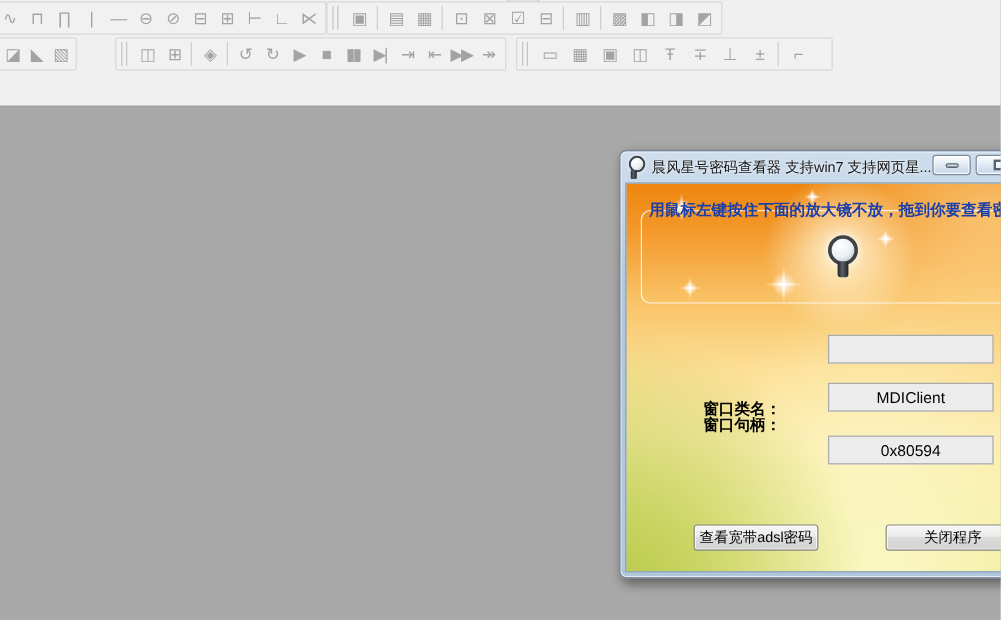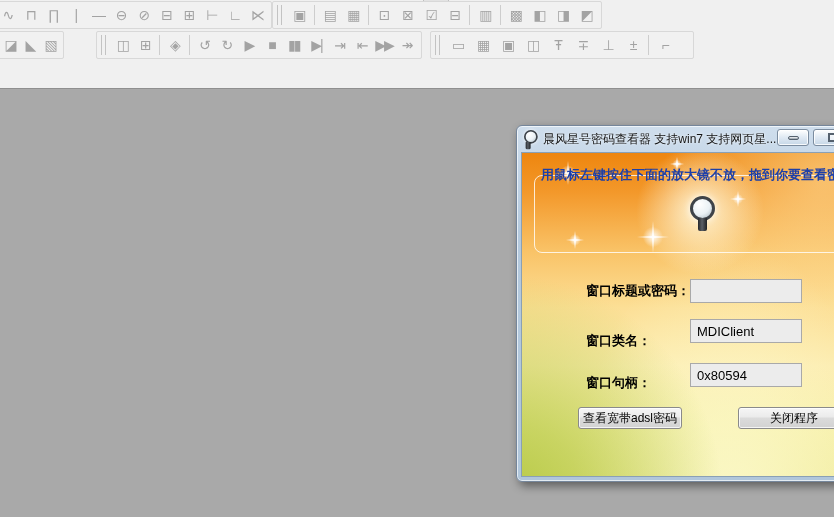--- a/index.html
+++ b/index.html
@@ -49,23 +49,23 @@
   .sparkle::after{content:"";position:absolute;top:50%;left:0;height:2px;width:100%;transform:translateY(-50%);background:linear-gradient(90deg,transparent,rgba(255,255,255,.95) 50%,transparent);}
   
   .groupbox{position:absolute;left:12px;top:22px;width:322px;height:78px;border:1px solid rgba(255,255,255,.8);border-radius:8px;box-sizing:border-box;}
   .instruction{position:absolute;left:19px;top:13px;color:#1d3fa8;font-weight:700;font-size:13px;white-space:nowrap;}
   
   .mag{position:absolute;left:167px;top:43px;width:26px;}
   .mag-lens{width:19px;height:19px;margin:0 auto;border-radius:50%;border:3px solid #3e4349;background:radial-gradient(circle at 35% 28%,#ffffff 0%,#eaf1f5 55%,#a6b4bd 100%);box-shadow:0 0 7px rgba(255,255,255,.9);}
   .mag-handle{width:9px;height:13px;margin:-3px auto 0;background:linear-gradient(90deg,#25272b,#5a5f66 45%,#1e2023);border-radius:1px 1px 2px 2px;}
   
   .f-label{position:absolute;left:64px;color:#000;font-size:13px;font-weight:700;white-space:nowrap;}
-  .f-input{position:absolute;left:168px;width:112px;height:24px;background:#ececec;border:1px solid #a9a9a9;font-size:13px;padding:2px 6px;color:#000;box-sizing:border-box;font-family:"Liberation Sans","DejaVu Sans",sans-serif;}
+  .f-input{position:absolute;left:168px;width:138px;height:24px;background:#ececec;border:1px solid #a9a9a9;font-size:13px;padding:2px 6px;color:#000;box-sizing:border-box;font-family:"Liberation Sans","DejaVu Sans",sans-serif;text-align:center;}
   
-  .push-btn{position:absolute;top:254px;height:22px;display:flex;align-items:center;justify-content:center;font-size:12px;color:#000;background:linear-gradient(#f6f6f6,#ebebeb 45%,#dbdbdb 50%,#d2d2d2);border:1px solid #8a8a8a;border-radius:3px;box-shadow:inset 0 0 0 1px rgba(255,255,255,.75);box-sizing:border-box;white-space:nowrap;}
+  .push-btn{position:absolute;top:284px;height:22px;display:flex;align-items:center;justify-content:center;font-size:12px;color:#000;background:linear-gradient(#f6f6f6,#ebebeb 45%,#dbdbdb 50%,#d2d2d2);border:1px solid #8a8a8a;border-radius:3px;box-shadow:inset 0 0 0 1px rgba(255,255,255,.75);box-sizing:border-box;white-space:nowrap;}
   .btn-adsl{left:56px;width:104px;}
   .btn-close{left:216px;width:112px;}
 </style>
 </head>
 <body>
 
 <div class="screen">
 
   <div class="toolbar-strip">
     <div class="notch"></div>
@@ -165,26 +165,25 @@
       <span class="sparkle" style="left:208px;top:38px;width:16px;height:16px;"></span>
       <span class="sparkle" style="left:148px;top:4px;width:14px;height:14px;"></span>
 
       <div class="groupbox"></div>
       <div class="instruction">用鼠标左键按住下面的放大镜不放，拖到你要查看密码的</div>
       <div class="mag">
         <div class="mag-lens"></div>
         <div class="mag-handle"></div>
       </div>
 
-      <div class="f-label" style="top:129px;">窗口标题或密码：</div>
       <input class="f-input" style="top: 126px;" value="">
 
       <div class="f-label" style="top:179px;">窗口类名：</div>
       <input class="f-input" style="top: 166px;" value="MDIClient">
 
-      <div class="f-label" style="top:221px;">窗口句柄：</div>
+      <div class="f-label" style="top:192px;">窗口句柄：</div>
       <input class="f-input" style="top: 210px;" value="0x80594">
 
       <div class="push-btn btn-adsl">查看宽带adsl密码</div>
       <div class="push-btn btn-close">关闭程序</div>
     </div>
   </div>
 </div>
 
 </body></html>

